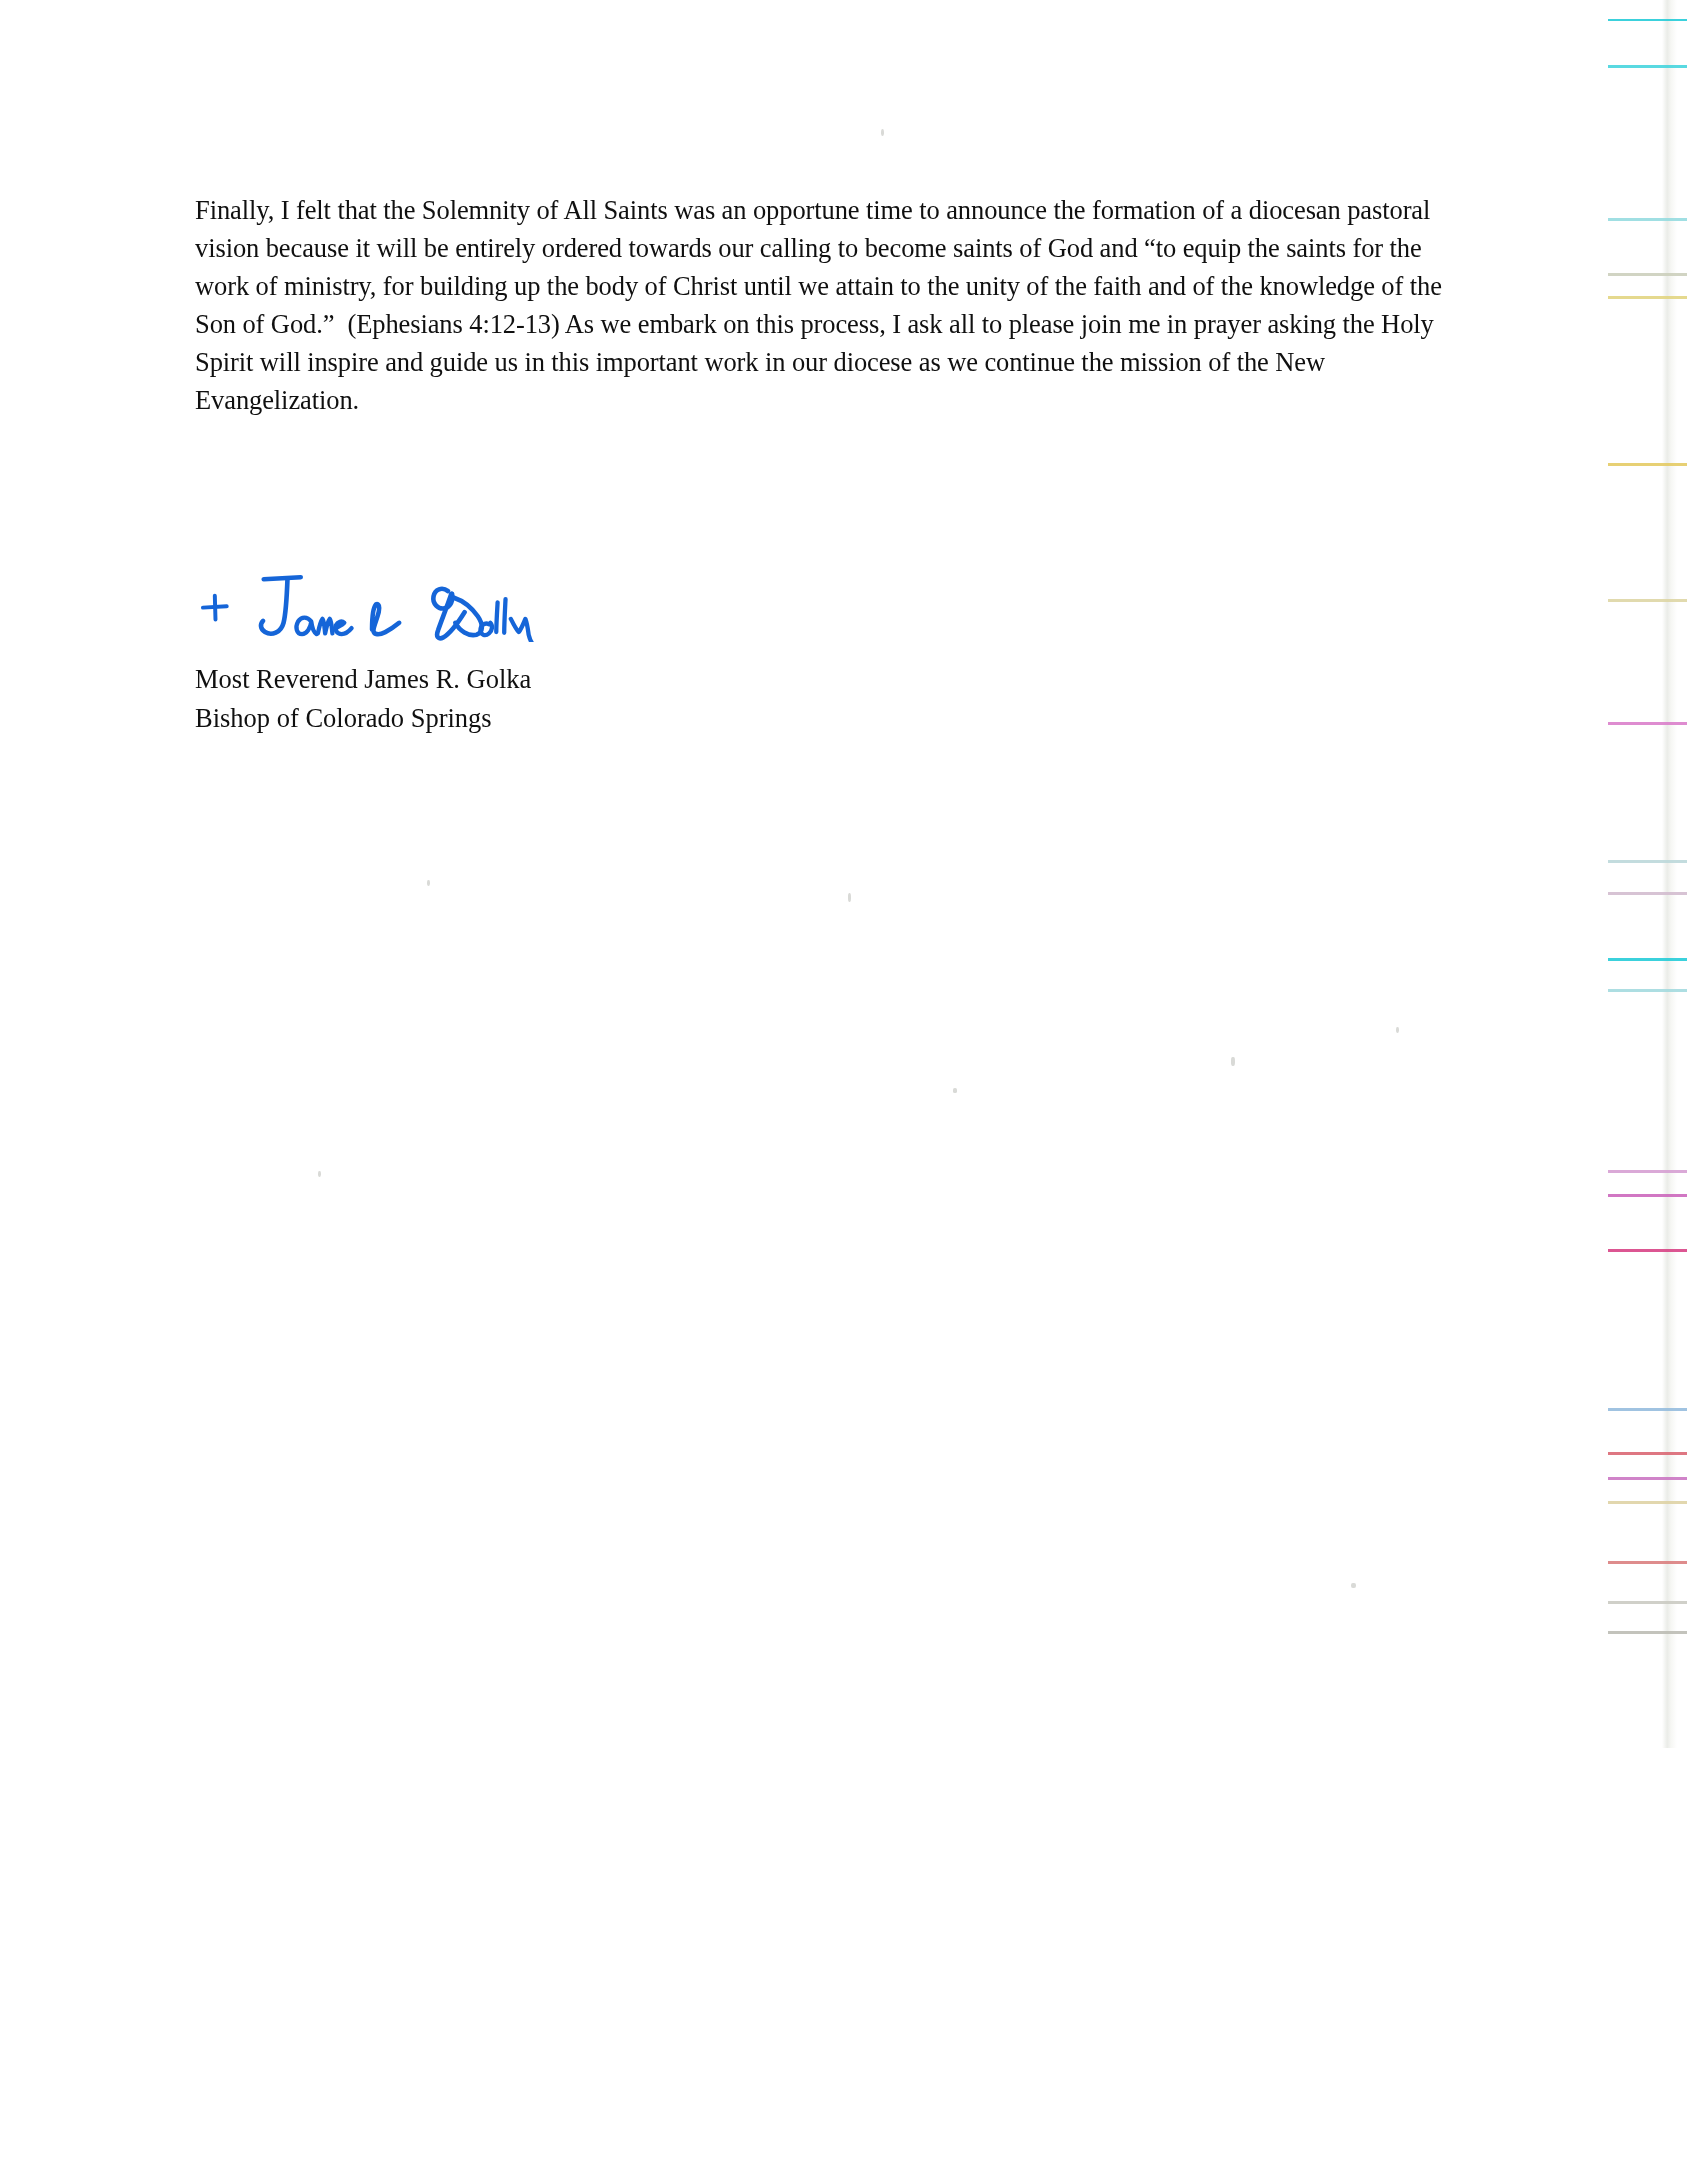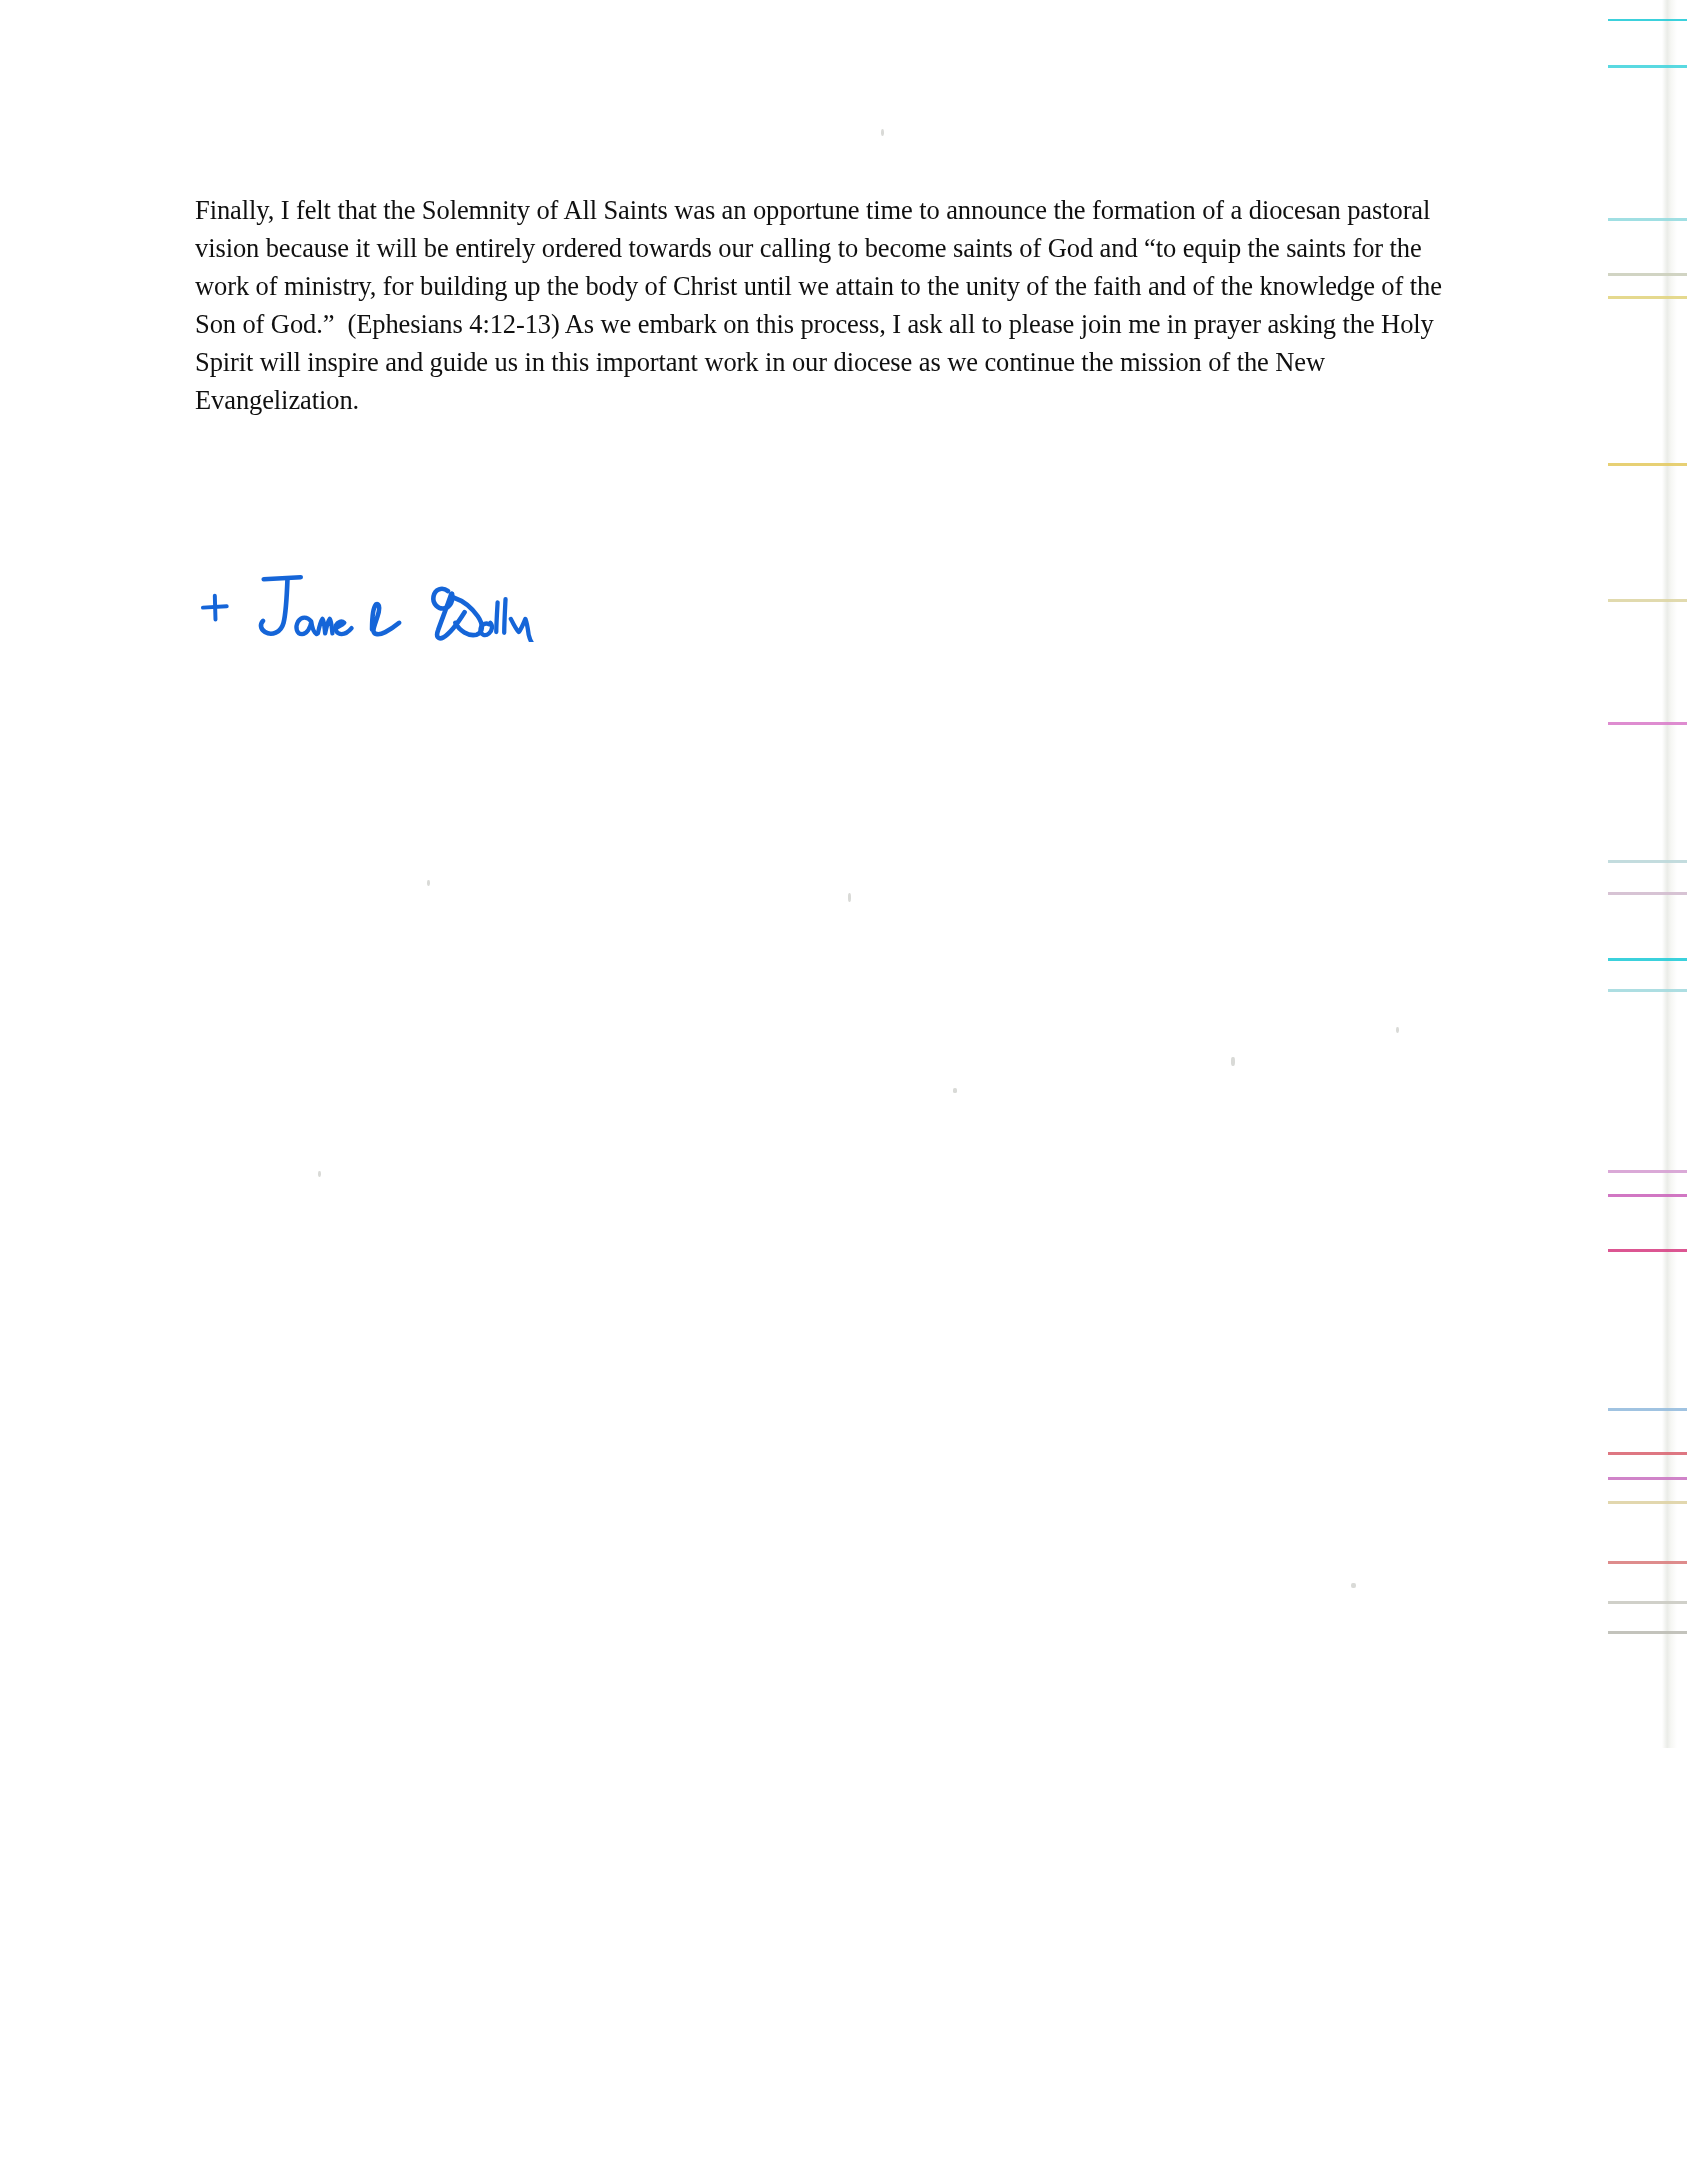--- a/index.html
+++ b/index.html
@@ -158,20 +158,24 @@
 
         <path d="M458 55 C457 72 456 88 456 100" stroke-width="6.5"></path>
         <path d="M470 50 C469 70 468 88 468 101" stroke-width="6.5"></path>
 
         <path d="M478 80 C482 88 486 96 490 100 C494 95 497 87 500 80
                  C503 88 504 97 505 104 C507 112 510 118 514 121" stroke-width="6.5"></path>
       </g>
     </svg>
   </div>
 
+  <div id="signer">
+    <p class="signer-line">Most Reverend James R. Golka</p>
+    <p class="signer-line">Bishop of Colorado Springs</p>
+  </div>
 
   <div id="scan-edge"></div>
   <div id="edge-ticks">
       <div class="edge-tick" style="top: 18.5px; background: rgb(25, 201, 214);"></div>
       <div class="edge-tick" style="top: 65px; background: rgb(60, 210, 220);"></div>
       <div class="edge-tick" style="top: 218px; background: rgb(143, 217, 222);"></div>
       <div class="edge-tick" style="top: 273px; background: rgb(201, 205, 184);"></div>
       <div class="edge-tick" style="top: 296px; background: rgb(224, 210, 122);"></div>
       <div class="edge-tick" style="top: 463px; background: rgb(227, 200, 92);"></div>
       <div class="edge-tick" style="top: 599px; background: rgb(220, 211, 160);"></div>

